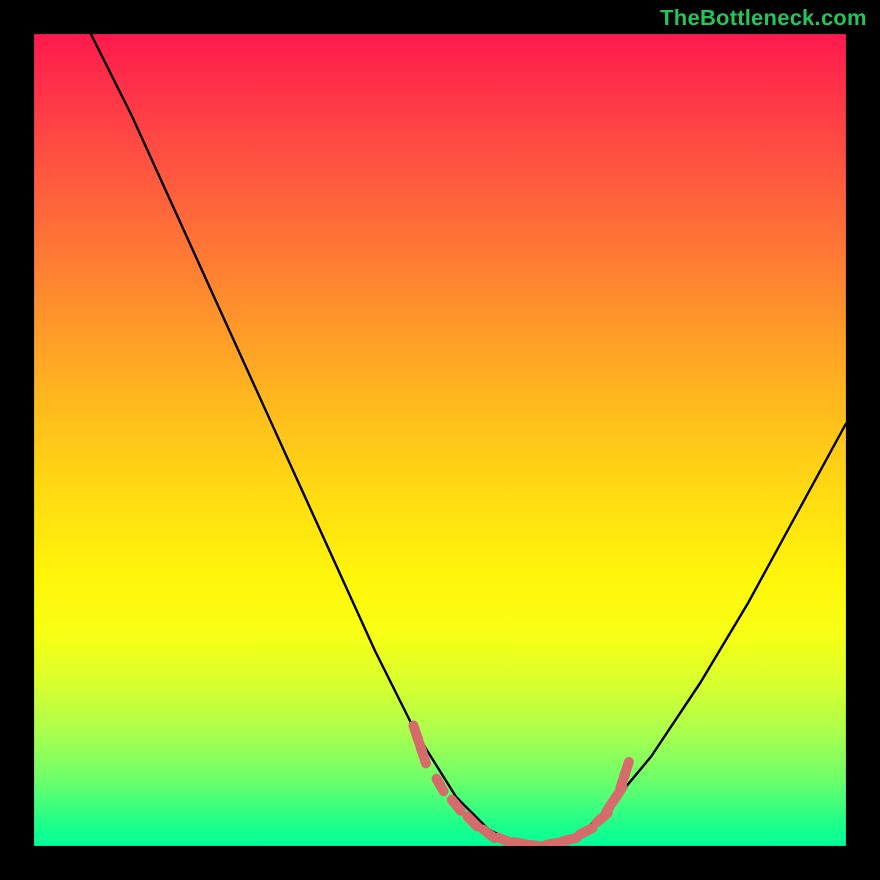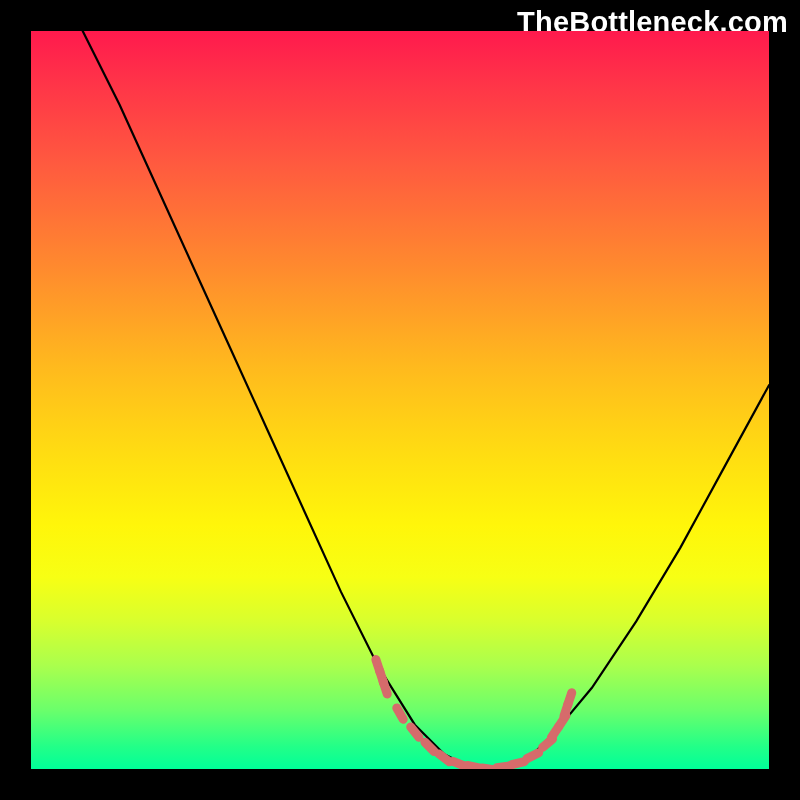--- a/index.html
+++ b/index.html
@@ -37,22 +37,22 @@
       #d8ff2e 80%,
       #aaff4d 86%,
       #6bff6b 92%,
       #22ff88 97%,
       #00ff99 100%);
   }
   .watermark {
     position: absolute;
     top: 6px;
     right: 12px;
-    color: #ffffff;
-    font-size: 29px;
+    color: #22c55e;
+    font-size: 20px;
     font-weight: 600;
     letter-spacing: 0.2px;
     user-select: none;
   }
   svg.curve {
     position: absolute;
     top: 0;
     left: 0;
     width: 738px;
     height: 738px;

